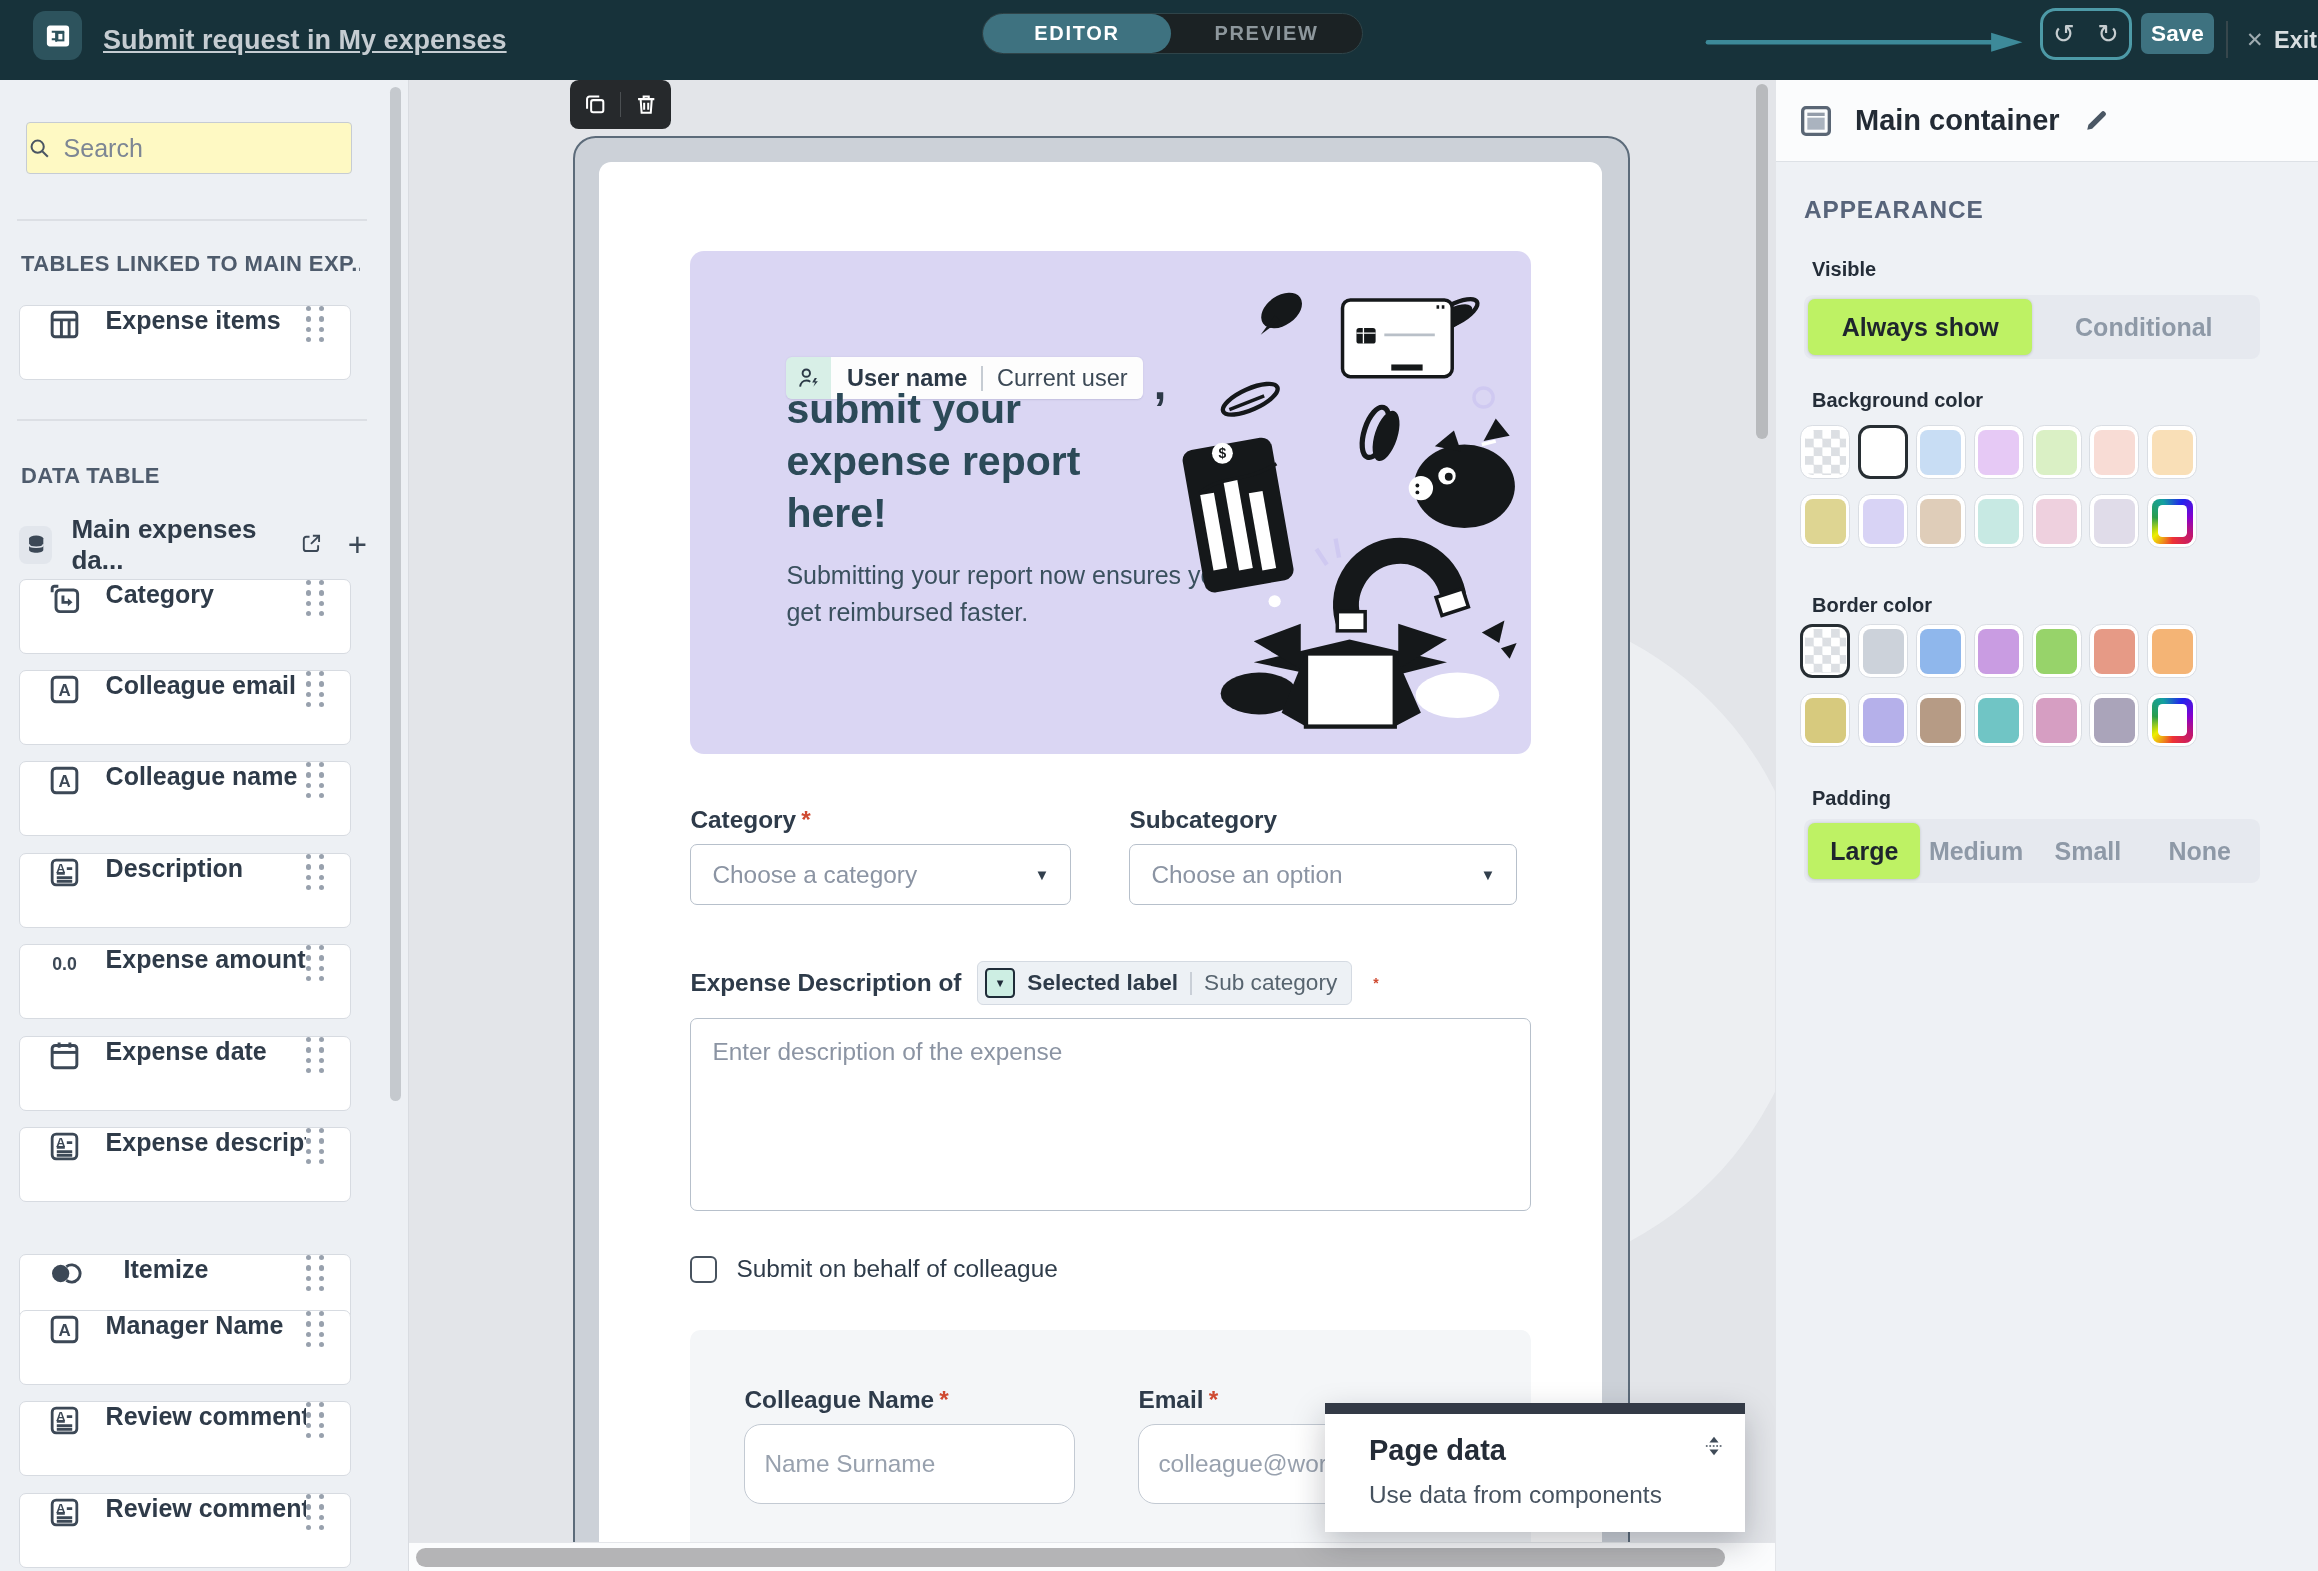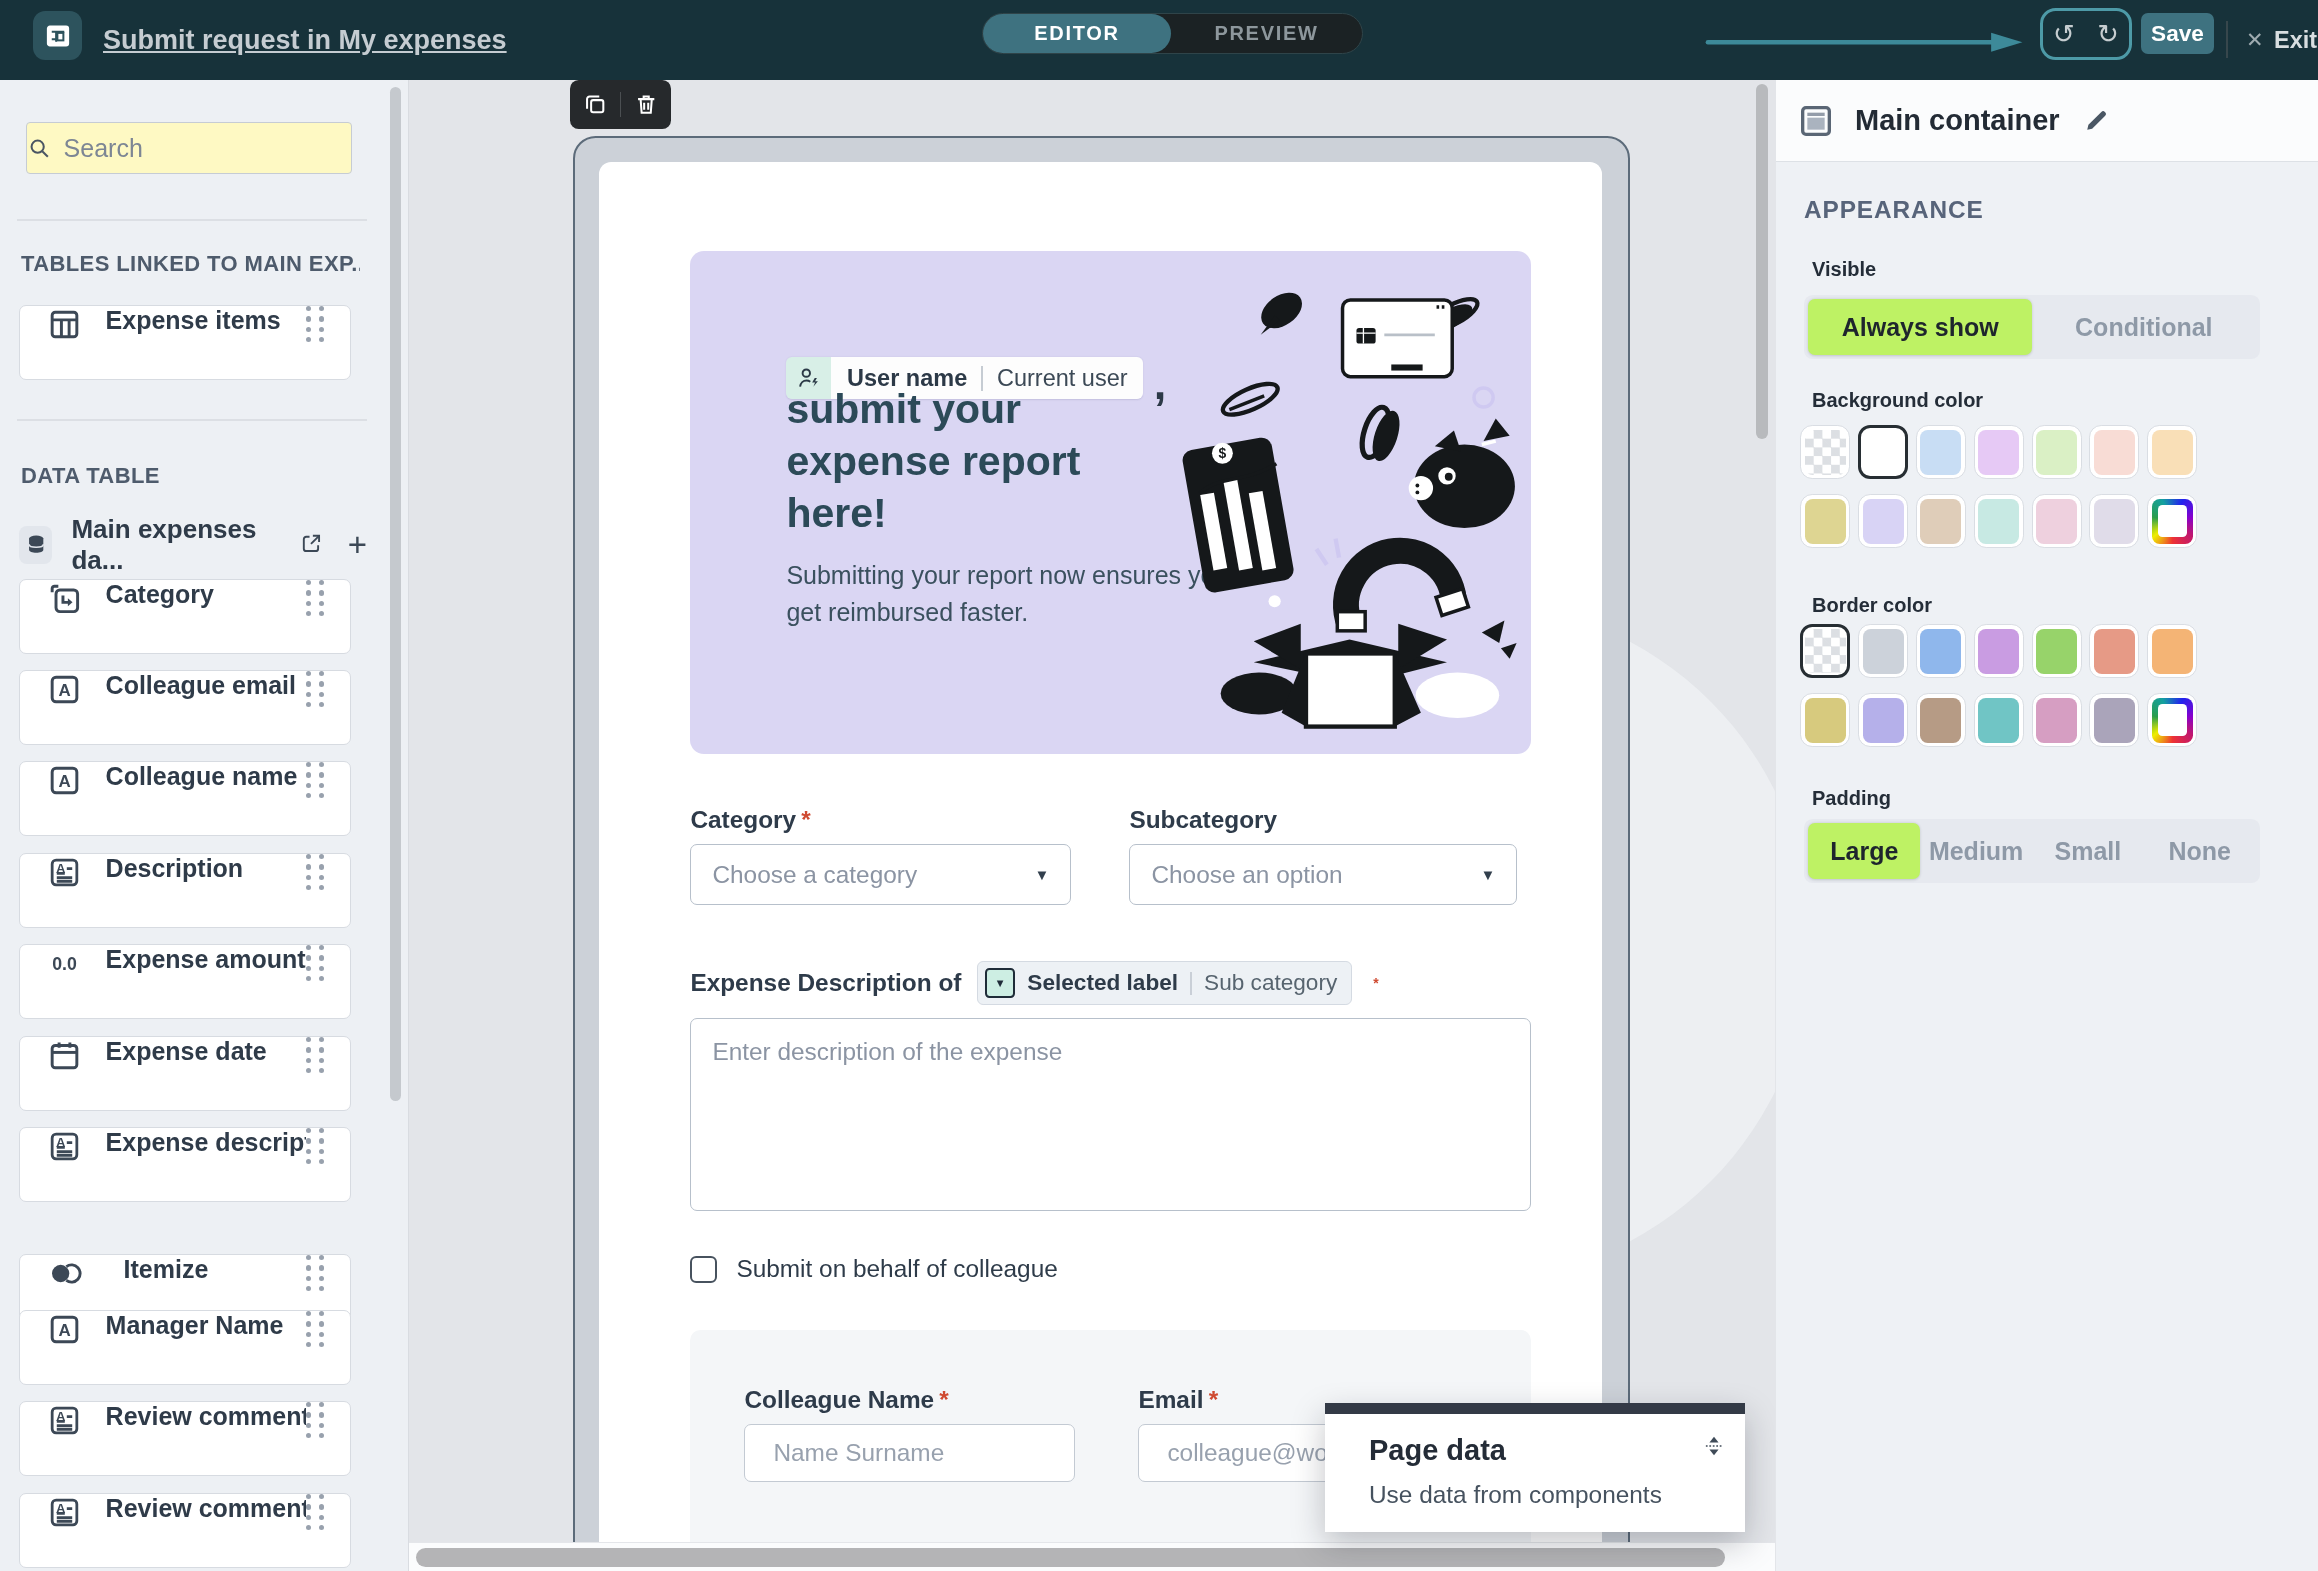--- a/index.html
+++ b/index.html
@@ -75,21 +75,21 @@
   #desc-chip { display:flex; align-items:center; height:44px; background:#edf1f5; border:1.7px solid #d4dae2; border-radius:6.1px; padding:0 14px 0 7px; gap:12.2px; }
   #desc-chip-caretbox { width:30px; height:30px; background:#cdeee3; border:2.2px solid #1f2c38; border-radius:4.4px; display:flex; align-items:center; justify-content:center; font-size:11.3px; color:#1f2c38; }
   #desc-chip-primary { font-size:22.6px; font-weight:bold; color:#2e3b49; }
   #desc-chip-vdiv { width:1.7px; height:22.6px; background:#c9cfd7; }
   #desc-chip-secondary { font-size:22.6px; color:#57646f; }
   #desc-textarea { position:absolute; left:91px; top:856px; width:841px; height:193px; background:#fff; border:1.7px solid #b7c0cb; border-radius:7px; padding:19px 21px; font-size:24.4px; color:#8b94a3; }
   #cb-row { position:absolute; left:91px; top:1093px; display:flex; align-items:center; gap:19px; }
   #cb-box { width:27px; height:27px; border:2.6px solid #47525e; border-radius:6.1px; background:#fff; }
   #cb-label { font-size:24.4px; color:#2e3b49; }
   #colleague-box { position:absolute; left:91px; top:1168px; width:841px; height:313px; background:#f4f6f8; border-radius:10.4px; }
-  .inputbox { position:absolute; height:58px; background:#fff; border:1.7px solid #c3cad3; border-radius:7px; display:flex; align-items:center; padding:0 28px; }
+  .inputbox { position:absolute; height:80px; background:#fff; border:1.7px solid #c3cad3; border-radius:17px; display:flex; align-items:center; padding:0 19px; }
   .inputbox .ph { font-size:24.4px; color:#98a1ae; white-space:nowrap; overflow:hidden; }
 
   
   #popover { position:absolute; left:916px; top:1323px; width:420px; height:129px; background:#fff; box-shadow:0 12.2px 31px rgba(20,25,35,0.25); z-index:50; }
   #popover-topbar { position:absolute; left:0; top:0; width:100%; height:11.3px; background:#333a46; }
   #popover-title { position:absolute; left:44px; top:31px; font-size:29px; font-weight:bold; color:#242c37; }
   #popover-sub { position:absolute; left:44px; top:78px; font-size:24.4px; color:#46525f; }
   #popover-updown { position:absolute; left:376px; top:30px; width:26px; height:26px; }
   #hscroll-track { position:absolute; left:0; top:1462px; width:1366px; height:30px; background:#fbfcfd; border-top:0.9px solid #e4e6ea; z-index:45; }
   #hscroll-thumb { position:absolute; left:7px; top:5.2px; width:1309px; height:19px; border-radius:9.6px; background:#b4b4b6; }

